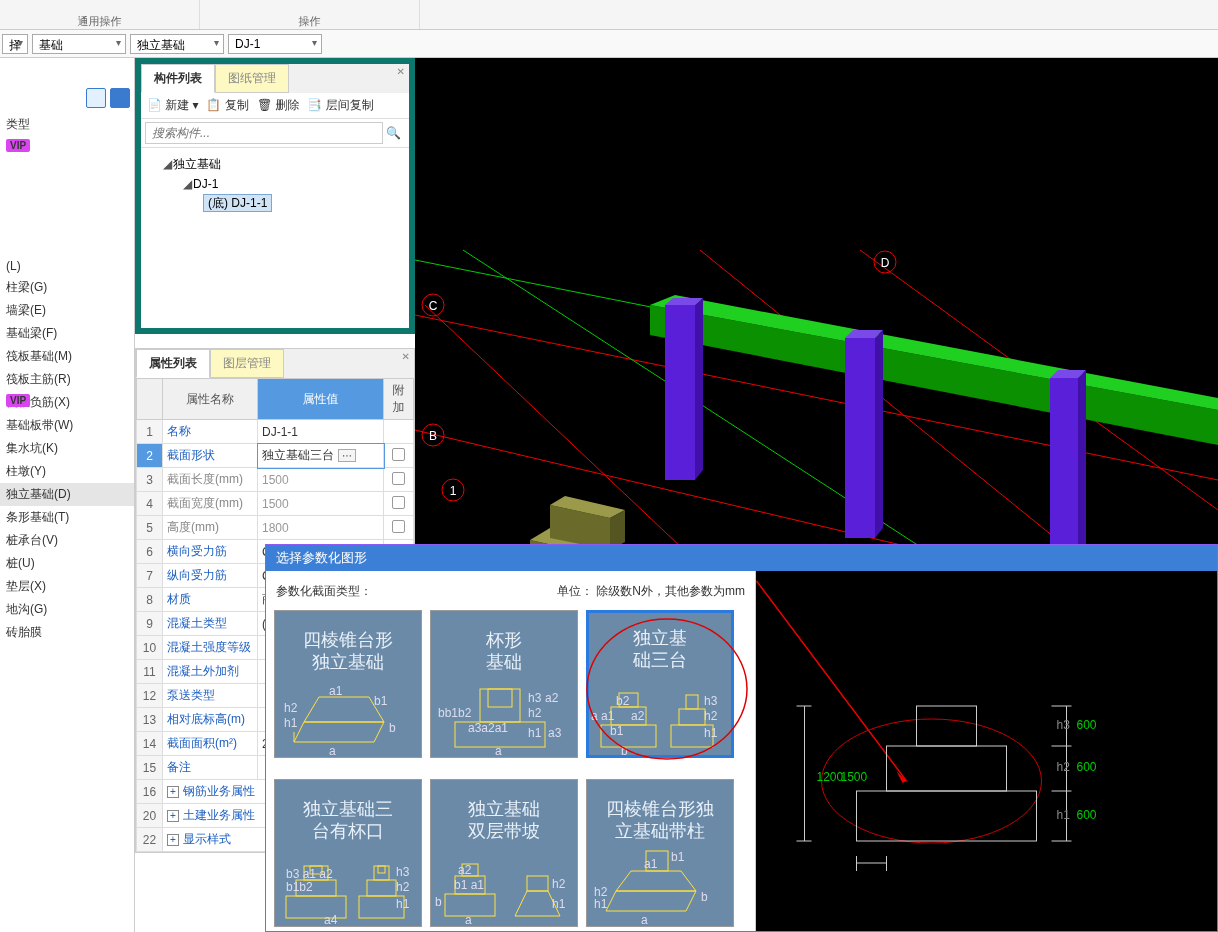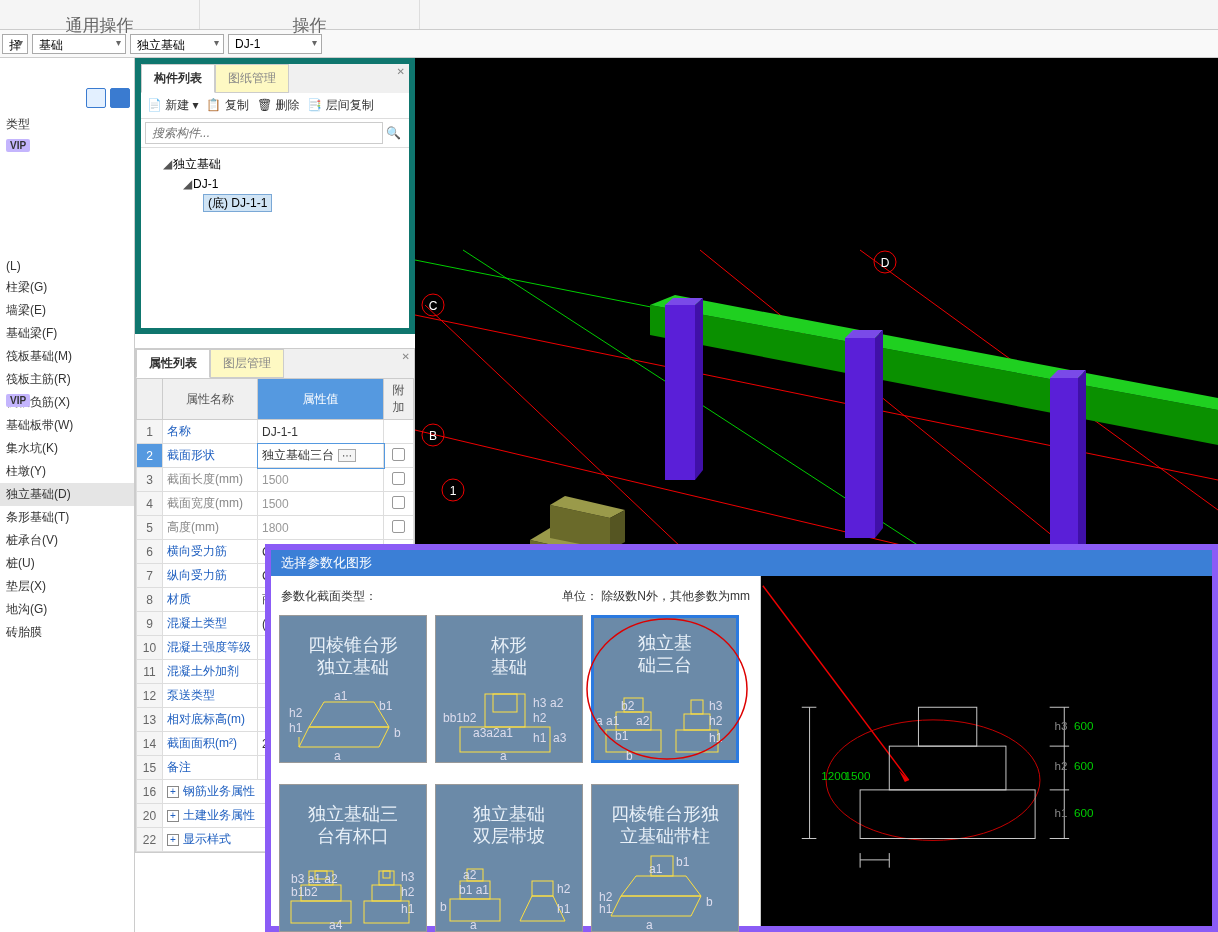--- a/index.html
+++ b/index.html
@@ -1,30 +1,30 @@
 <!DOCTYPE html>
 <html><head>
 <meta charset="utf-8">
 <style>
 * { margin: 0; padding: 0; box-sizing: border-box; font-family: "Microsoft YaHei", sans-serif; font-size: 12px; }
 body { background: #fff; overflow: hidden; width: 1218px; height: 932px; position: relative; }
 
 .ribbon { height: 30px; background: #f5f5f5; border-bottom: 1px solid #ccc; display: flex; }
 .ribbon-group { display: flex; flex-direction: column; align-items: center; border-right: 1px solid #ddd; padding: 0 40px; }
-.ribbon-label { color: #666; font-size: 17px; margin-top: 14px; }
+.ribbon-label { color: #666; font-size: 11px; margin-top: 14px; }
 
 .toolbar { height: 28px; background: #f9f9f9; border-bottom: 1px solid #ccc; display: flex; align-items: center; padding-left: 2px; }
 .combo { border: 1px solid #aaa; background: #fff; height: 20px; padding: 2px 18px 2px 6px; margin-right: 4px; position: relative; font-size: 12px; }
 .combo::after { content: "▾"; position: absolute; right: 4px; top: 2px; color: #666; font-size: 10px; }
 
 .left-sidebar { position: absolute; left: 0; top: 58px; width: 135px; height: 874px; background: #fff; border-right: 1px solid #ccc; }
 .left-sidebar .icons-row { display: flex; justify-content: flex-end; gap: 4px; padding: 4px; height: 54px; align-items: flex-end; }
 .icon-btn { width: 20px; height: 20px; border: 1px solid #3a7bd0; background: #e3f0ff; border-radius: 2px; }
 .left-sidebar .label-row { padding: 4px 6px; color: #333; }
-.vip-badge { display: inline-block; background: #c4b5fd; color: #333; font-size: 10px; padding: 1px 4px; border-radius: 2px; margin: 2px 6px; font-weight: bold; }
+.vip-badge { display: inline-block; background: #d946ef; color: #333; font-size: 10px; padding: 1px 4px; border-radius: 2px; margin: 2px 6px; font-weight: bold; }
 .nav-list { padding: 2px 0; }
 .nav-item { padding: 3px 6px; color: #333; cursor: pointer; }
 .nav-item.selected { background: #e5e5e5; }
 
 .comp-panel { position: absolute; left: 135px; top: 58px; width: 280px; background: #fff; border: 6px solid #0f766e; }
 .comp-tabs { display: flex; background: #f0f0f0; position: relative; }
 .comp-tab { padding: 5px 12px; border: 1px solid #ccc; background: #fef9c3; color: #888; }
 .comp-tab.active { background: #fff; color: #333; font-weight: bold; border-bottom-color: #fff; }
 .comp-close { position: absolute; right: 4px; top: 2px; color: #888; cursor: pointer; font-size: 10px; }
 .comp-toolbar { padding: 4px 6px; display: flex; gap: 8px; border-bottom: 1px solid #ddd; align-items: center; }
@@ -52,21 +52,21 @@
 .prop-table td.chk { width: 30px; text-align: center; }
 .prop-table tr.selected td.num { background: #5599e0; color: #fff; }
 .prop-table tr.selected td.val { outline: 1px solid #5599e0; }
 .chkbox { display: inline-block; width: 13px; height: 13px; border: 1px solid #999; border-radius: 2px; }
 .expand { display: inline-block; width: 12px; height: 12px; border: 1px solid #888; text-align: center; line-height: 10px; margin-right: 4px; font-size: 10px; }
 .more-btn { display: inline-block; border: 1px solid #aaa; padding: 0 3px; font-size: 10px; margin-left: 4px; background: #f5f5f5; }
 
 .viewport { position: absolute; left: 415px; top: 58px; right: 0; bottom: 0; background: #000; }
 .viewport svg { width: 100%; height: 100%; }
 
-.modal { position: absolute; left: 265px; top: 544px; right: 0; bottom: 0; background: #fff; border: 6px solid #8b5cf6; }
+.modal { position: absolute; left: 265px; top: 544px; right: 0; bottom: 0; background: #fff; border: 1px solid #8b5cf6; }
 .modal-title { background: #3b7fd6; color: #fff; padding: 4px 10px; font-size: 13px; }
 .modal-body { display: flex; height: calc(100% - 26px); }
 .modal-left { width: 490px; border-right: 1px solid #ccc; padding: 8px; }
 .modal-left-header { display: flex; justify-content: space-between; padding: 4px 2px 10px; color: #333; }
 .shape-grid { display: flex; flex-wrap: wrap; gap: 8px; overflow-y: auto; height: 330px; }
 .shape-item { width: 148px; height: 148px; background: #6b8aa8; border: 1px solid #999; display: flex; flex-direction: column; align-items: center; justify-content: flex-end; cursor: pointer; position: relative; }
 .shape-item.selected { border: 3px solid #2b7ae0; }
 .shape-item .title { color: #e8f0f8; font-size: 18px; font-family: SimSun, serif; text-align: center; line-height: 22px; }
 .shape-item svg { margin-top: 4px; }
 .modal-right { flex: 1; background: #000; position: relative; }

